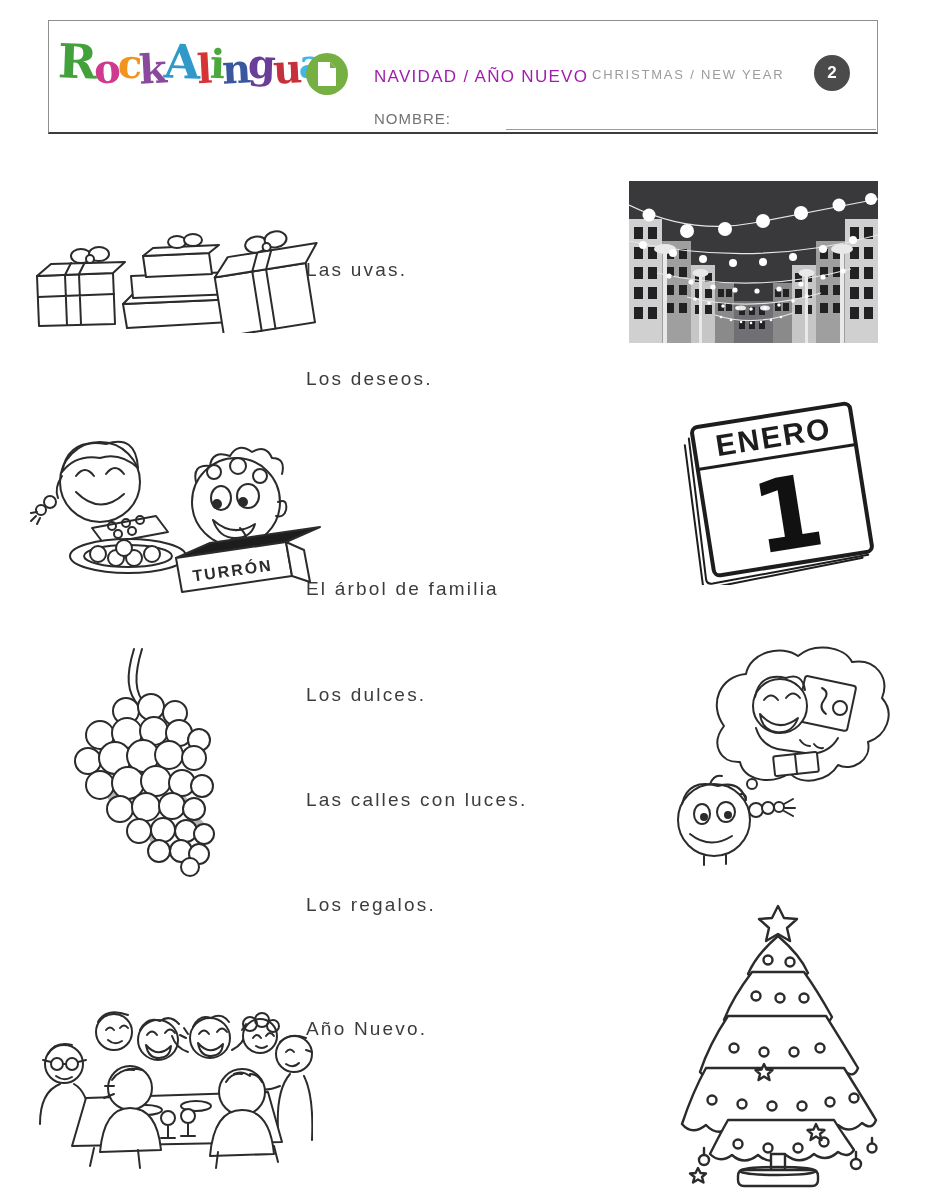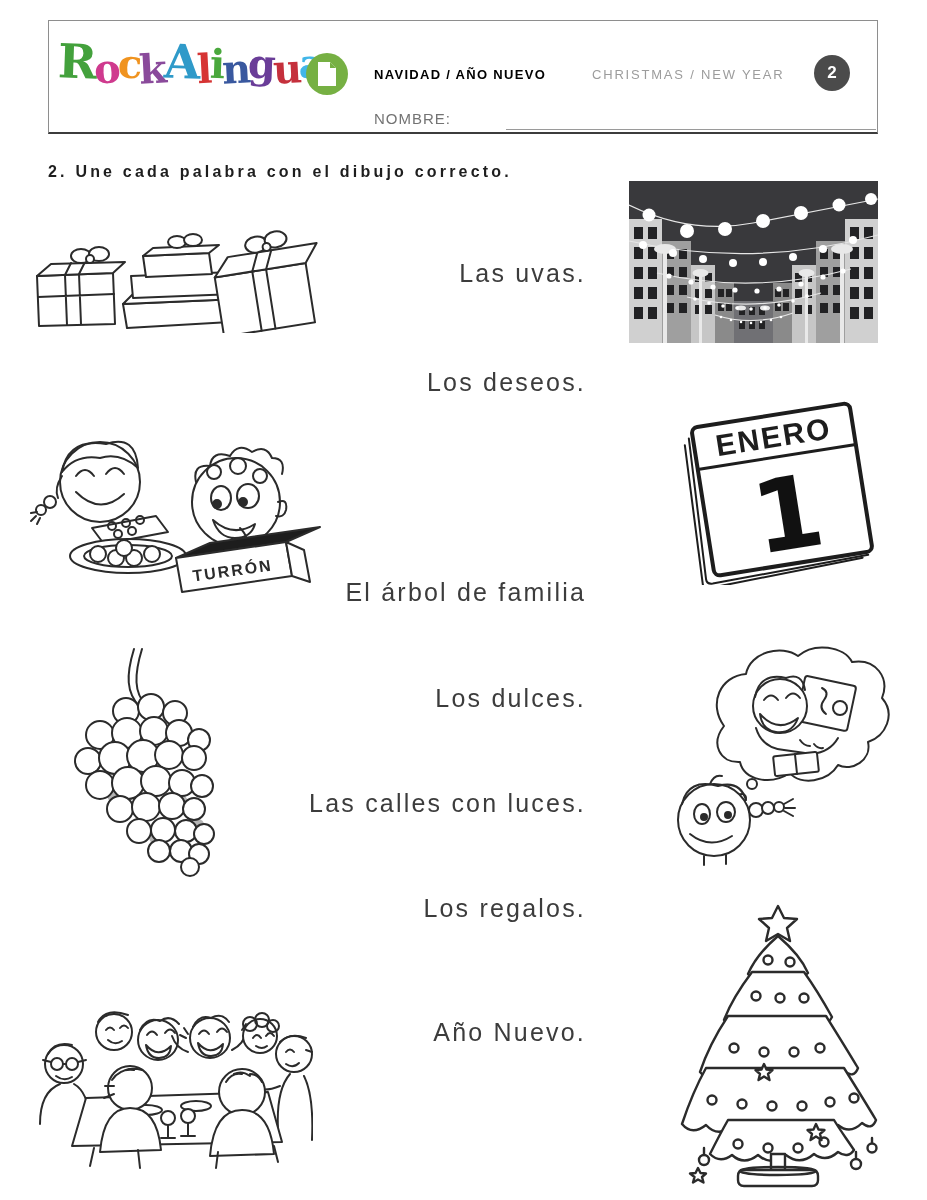--- a/index.html
+++ b/index.html
@@ -10,34 +10,34 @@
   .header-box{position:absolute;left:48px;top:20px;width:830px;height:114px;
               border:1px solid #8e8e8e;border-bottom:2px solid #3c3c3c;box-sizing:border-box;background:#fff}
   .logo{position:absolute;left:58px;top:40px;font-family:"DejaVu Serif",serif;font-weight:bold;
         font-size:40px;letter-spacing:-3px;line-height:1;white-space:nowrap}
   .logo span{display:inline-block}
   .logo span:nth-child(odd){transform:translateY(-2px) rotate(2deg)}
   .logo span:nth-child(even){transform:translateY(3px) rotate(-3deg)}
   .logo span:nth-child(1),.logo span:nth-child(5){font-size:47px}
   .ws-icon{position:absolute;left:306px;top:53px;width:42px;height:42px;border-radius:50%;
            background:#76b043;display:flex;align-items:center;justify-content:center}
-  .title-es{position:absolute;left:374px;top:67px;font-size:13px;font-weight:bold;
-            letter-spacing:1.3px;color:#000000;white-space:nowrap}
+  .title-es{position:absolute;left:374px;top:67px;font-size:17px;font-weight:normal;
+            letter-spacing:1.3px;color:#a21caf;white-space:nowrap}
   .title-en{position:absolute;left:592px;top:67px;font-size:13px;letter-spacing:1.8px;
             color:#9c9c9c;white-space:nowrap}
   .badge{position:absolute;left:814px;top:55px;width:36px;height:36px;border-radius:50%;
          background:#4b4b4b;color:#fff;font-weight:bold;font-size:17px;
          display:flex;align-items:center;justify-content:center}
   .nombre{position:absolute;left:374px;top:110px;font-size:15px;letter-spacing:1px;color:#737373}
   .name-line{position:absolute;left:506px;top:129px;width:370px;border-top:1.5px solid #9a9a9a;height:0}
 
   
   .instruction{position:absolute;left:48px;top:163px;font-size:16px;font-weight:bold;
                letter-spacing:3.2px;color:#1e1e1e;white-space:nowrap}
-  .word{position:absolute;left:306px;width:280px;text-align:right;font-size:25px;
+  .word{position:absolute;left:306px;width:280px;text-align:left;font-size:19px;
         letter-spacing:2.2px;color:#3c3c3c;white-space:nowrap}
   .w0{top:259px}.w1{top:368px}.w2{top:472px}.w3{top:578px}
   .w4{top:684px}.w5{top:789px}.w6{top:894px}.w7{top:1018px}
   .illus{position:absolute}
 </style>
 </head>
 <body>
 
 <div class="page">
 
@@ -51,21 +51,20 @@
       <path d="M14,1 v6 h6" fill="#76b043"></path>
     </svg>
   </div>
 
   <div class="title-es">NAVIDAD / AÑO NUEVO</div>
   <div class="title-en">CHRISTMAS / NEW YEAR</div>
   <div class="badge">2</div>
   <div class="nombre">NOMBRE:</div>
   <div class="name-line"></div>
 
-  <div class="instruction">2. Une cada palabra con el dibujo correcto.</div>
 
   <div class="word w0">Las uvas.</div>
   <div class="word w1">Los deseos.</div>
   <div class="word w3">El árbol de familia</div>
   <div class="word w4">Los dulces.</div>
   <div class="word w5">Las calles con luces.</div>
   <div class="word w6">Los regalos.</div>
   <div class="word w7">Año Nuevo.</div>
 
   <svg class="illus" style="left:25px;top:218px" width="300" height="115" viewBox="0 0 300 115">

